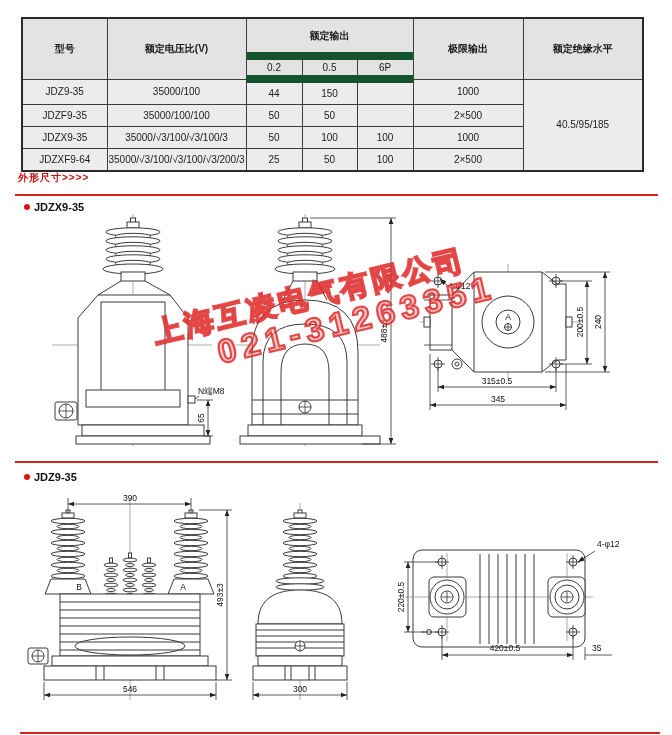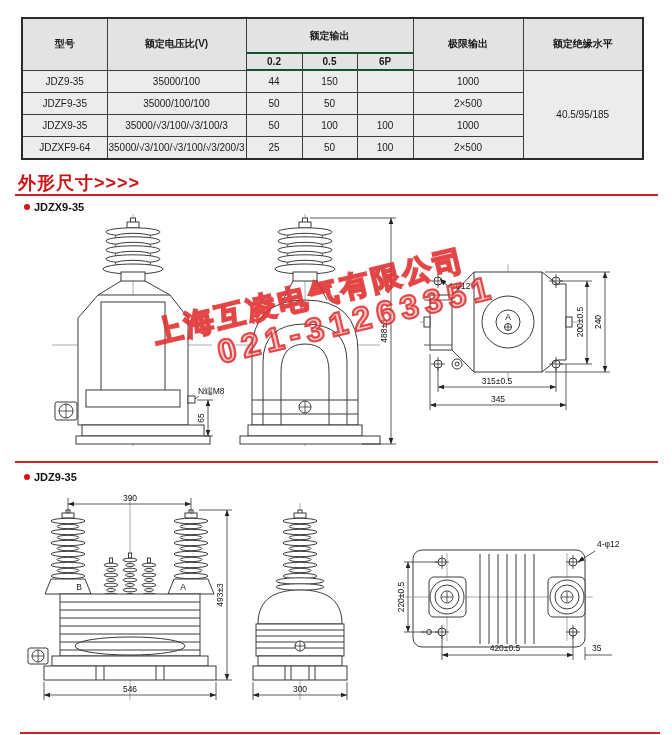--- a/index.html
+++ b/index.html
@@ -7,26 +7,26 @@
        font-family:"Liberation Sans",sans-serif;color:#1a1a1a;}
   
   table.spec{position:absolute;left:21px;top:17px;border-collapse:collapse;table-layout:fixed;
              width:621px;font-size:10px;}
   table.spec th,table.spec td{border:1px solid #3c3c3c;text-align:center;vertical-align:middle;
              padding:0 1px;overflow:hidden;white-space:nowrap;}
   table.spec th{background:#e3e3e3;font-weight:bold;}
   table.spec td{background:#ececec;}
   table.spec{border:2px solid #2a2a2a;}
   tr.h1 th{height:33px;}
-  tr.h2 th{height:15px;font-weight:bold;}
-  tr.h2 th, tr.h1 th.sp{border-bottom:2px solid #14532d;}
+  tr.h2 th{height:15px;font-weight:normal;}
+  tr.h2 th, tr.h1 th.sp{border-bottom:8px solid #14532d;}
   tr.dr td{height:21px;}
   td.ratio{font-size:10px;}
   
-  .sec-title{position:absolute;left:18px;top:171px;font-size:18px;font-weight:bold;
+  .sec-title{position:absolute;left:18px;top:171px;font-size:10px;font-weight:bold;
              color:#cc1111;letter-spacing:1px;}
   .rule{position:absolute;height:2px;background:#d42222;}
   .rule1{left:15px;top:194px;width:643px;}
   .rule2{left:15px;top:461px;width:643px;}
   .rule3{left:20px;top:732px;width:640px;}
   .sub-label{position:absolute;left:24px;font-size:11px;font-weight:bold;color:#111;
              padding-left:10px;}
   .sub1{top:201px;} .sub2{top:471px;}
   .bullet{position:absolute;left:0;top:3px;width:6px;height:6px;border-radius:50%;background:#dd1111;}
   

